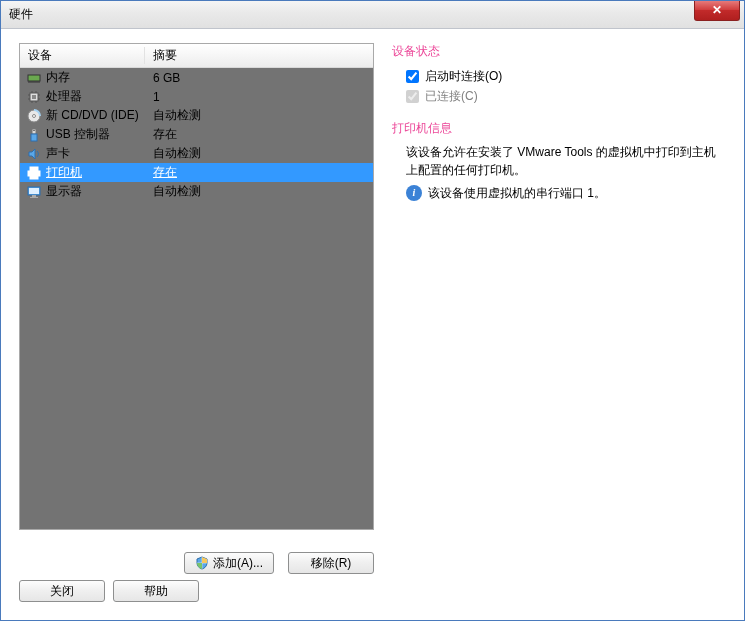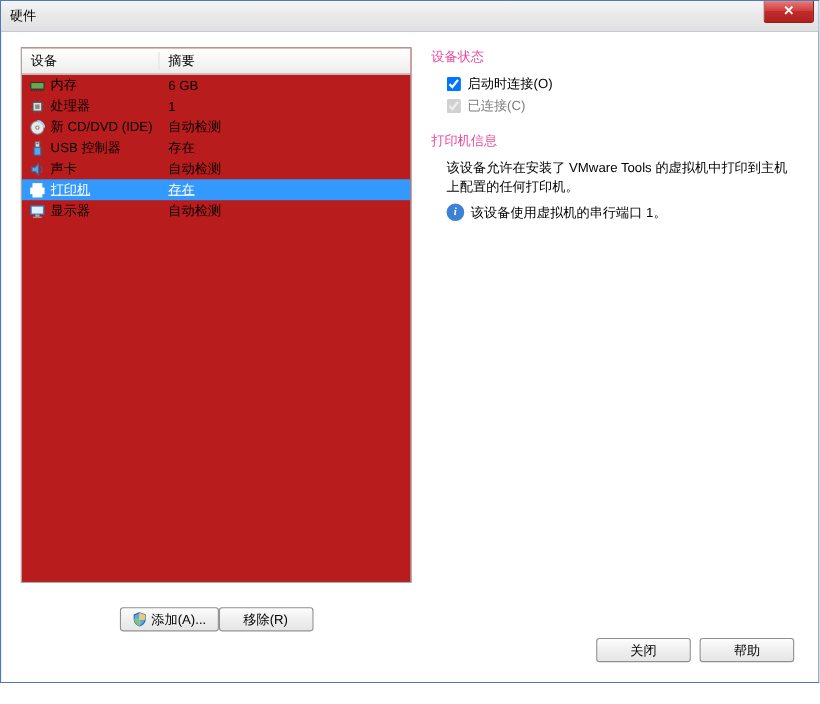--- a/index.html
+++ b/index.html
@@ -11,45 +11,45 @@
   }
   .titlebar-text { font-size:12px; color:#000; }
   .close-btn {
     position:absolute; right:4px; top:0px; width:46px; height:20px; background:linear-gradient(to bottom,#e67a7a 0%,#d13f3f 45%,#c32b2b 46%,#b01f1f 100%);
     border:1px solid #8a2020; border-top:none; border-radius:0 0 3px 3px; color:#fff; text-align:center; line-height:18px; font-weight:bold; cursor:pointer;
     font-family:Arial,sans-serif; font-size:12px;
   }
   .content { position:absolute; top:28px; left:0; right:0; bottom:0; padding:14px 18px 12px 18px; display:flex; flex-direction:column; }
   .panes { flex:1; display:flex; gap:18px; min-height:0; }
   .left { width:355px; display:flex; flex-direction:column; }
-  .devlist { flex:1; border:1px solid #a9a9a9; background:#b91c1c; }
+  .devlist { flex:1; border:1px solid #a9a9a9; background:#737373; }
   .devlist-header { height:24px; background:linear-gradient(to bottom,#ffffff 0%,#f6f6f6 50%,#ececec 100%); border-bottom:1px solid #d8d8d8; display:flex; align-items:center; }
   .devlist-header .col { padding:0 8px; font-size:12px; color:#000; }
   .col-device { width:125px; border-right:1px solid #e2e2e2; }
   .col-summary { flex:1; }
   .row { height:19px; display:flex; align-items:center; cursor:default;justify-content:center; }
   .row.selected { background:#3399ff; color:#fff;text-decoration:underline; }
   .row .icon { width:16px; height:16px; margin:0 4px 0 6px; flex-shrink:0; display:flex; align-items:center; justify-content:center; }
   .row .name { width:99px; padding-right:4px; white-space:nowrap; overflow:hidden; }
   .row .summary { flex:1; padding-left:8px; white-space:nowrap; overflow:hidden; }
-  .btn-row { margin-top:22px; display:flex; justify-content:center; gap:0; }
+  .btn-row { margin-top:22px; display:flex; justify-content:flex-end; gap:14px; }
   .btn {
     min-width:86px; height:22px; padding:0 10px; background:linear-gradient(to bottom,#fdfdfd 0%,#f0f0f0 45%,#e6e6e6 100%);
     border:1px solid #8e8f8f; border-radius:3px; cursor:pointer; font-size:12px; display:flex; align-items:center; justify-content:center; gap:4px;
   }
   .right { flex:1; padding-top:0px; }
   .group-title { font-size:12px; color:#ec4899; margin-bottom:6px; }
   .group-body { margin:0 0 14px 14px; }
   .chk { display:flex; align-items:center; height:20px; gap:6px; }
   .chk input[type=checkbox] { width:13px; height:13px; margin:0; }
   .chk.disabled { color:#808080; }
   .info-text { line-height:18px; margin-bottom:6px; }
   .info-line { display:flex; align-items:flex-start; gap:6px; }
   .info-line .ico { width:16px; height:16px; flex-shrink:0; background:#3b82d6; border-radius:50%; color:#fff; font-weight:bold; font-size:10px; text-align:center; line-height:16px; font-style:italic; font-family:Georgia,serif;}
-  .footer { height:34px; display:flex; justify-content:flex-end; align-items:center; gap:8px; padding-right:4px; }
+  .footer { height:34px; display:flex; align-items:center; gap:8px; padding-right:4px; }
   .footer .btn { min-width:86px; }
   svg { display:block; }
 </style>
 </head>
 <body>
 
 <div class="window">
   <div class="titlebar">
     <span class="titlebar-text">硬件</span>
     <div class="close-btn">✕</div>

